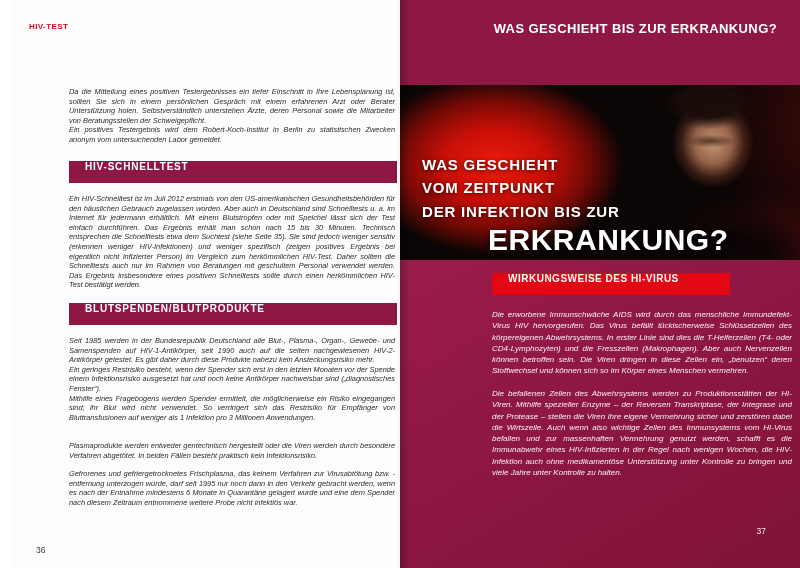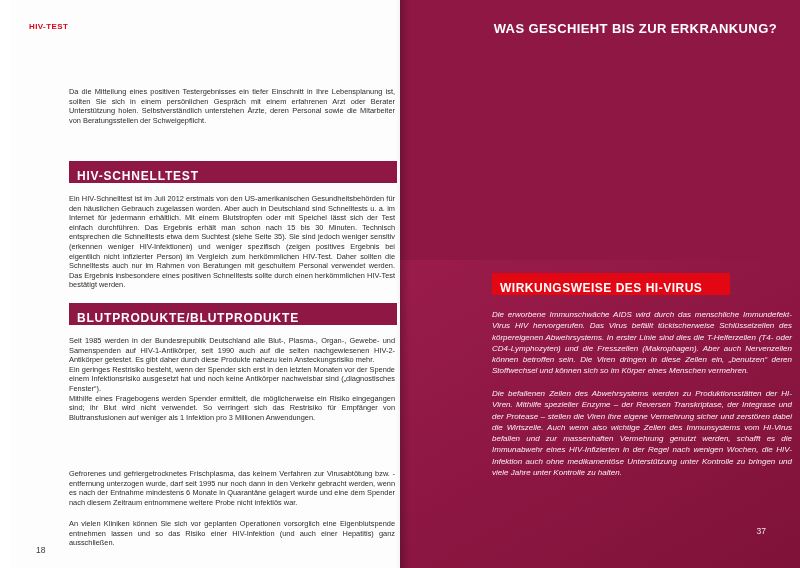--- a/index.html
+++ b/index.html
@@ -7,23 +7,23 @@
           font-family:"Liberation Sans",sans-serif;}
   .page{position:absolute;top:0;height:568px;overflow:hidden;}
   .page-left{left:11px;width:400px;background:#fefdfd;}
   .page-right{left:400px;width:400px;background:#8e1743;}
 
   
   .runhead-left{position:absolute;left:18px;top:22px;font-size:8px;font-weight:bold;
                 letter-spacing:0.4px;color:#d8041c;}
   .lcol{position:absolute;left:58px;width:326px;color:#2b2b28;font-size:7.4px;
         line-height:9.6px;text-align:justify;}
-  .lcol p{margin:0;}
-  .banner{position:absolute;display:flex;align-items:flex-end;height:22px;
-          padding-left:8px;box-sizing:border-box;color:#ffffff;font-size:12px;
+  .lcol p{margin:0;font-style:italic;}
+  .banner{position:absolute;display:flex;align-items:flex-start;height:22px;
+          padding-left:16px;box-sizing:border-box;color:#ffffff;font-size:10px;
           font-weight:bold;letter-spacing:0.8px;}
   .banner-maroon{left:58px;width:328px;background:#8e1743;}
   .pagenum-left{position:absolute;left:25px;top:545px;font-size:8.5px;color:#3a3a38;}
   .spine-left{position:absolute;right:0;top:0;width:15px;height:568px;
               background:linear-gradient(to right,rgba(60,40,45,0) 0%,rgba(60,40,45,0.16) 100%);}
 
   
   .band-top{position:absolute;left:0;top:0;width:400px;height:85px;background:#8e1743;}
   .runhead-right{position:absolute;right:23px;top:21px;font-size:13px;font-weight:bold;
                  letter-spacing:0.4px;color:#ffffff;}
@@ -55,59 +55,68 @@
 </head>
 <body>
 
 <div class="spread">
 
   <section class="page page-left">
     <div class="runhead-left">HIV-TEST</div>
 
     <div class="lcol" style="top:87px">
       <p>Da die Mitteilung eines positiven Testergebnisses ein tiefer Einschnitt in Ihre Lebensplanung ist, sollten Sie sich in einem persönlichen Gespräch mit einem erfahrenen Arzt oder Berater Unterstützung holen. Selbstverständlich unterstehen Ärzte, deren Personal sowie die Mitarbeiter von Beratungsstellen der Schweigepflicht.</p>
+      <p>Ein positives Testergebnis wird dem Robert-Koch-Institut in Berlin zu statistischen Zwecken anonym vom untersuchenden Labor gemeldet.</p>
     </div>
 
     <div class="banner banner-maroon" style="top:161px">
       <span>HIV-SCHNELLTEST</span>
     </div>
 
     <div class="lcol" style="top:194px">
       <p>Ein HIV-Schnelltest ist im Juli 2012 erstmals von den US-amerikanischen Gesundheitsbehörden für den häuslichen Gebrauch zugelassen worden. Aber auch in Deutschland sind Schnelltests u. a. im Internet für jedermann erhältlich. Mit einem Blutstropfen oder mit Speichel lässt sich der Test einfach durchführen. Das Ergebnis erhält man schon nach 15 bis 30 Minuten. Technisch entsprechen die Schnelltests etwa dem Suchtest (siehe Seite 35). Sie sind jedoch weniger sensitiv (erkennen weniger HIV-Infektionen) und weniger spezifisch (zeigen positives Ergebnis bei eigentlich nicht infizierter Person) im Vergleich zum herkömmlichen HIV-Test. Daher sollten die Schnelltests auch nur im Rahmen von Beratungen mit geschultem Personal verwendet werden. Das Ergebnis insbesondere eines positiven Schnelltests sollte durch einen herkömmlichen HIV-Test bestätigt werden.</p>
     </div>
 
     <div class="banner banner-maroon" style="top:303px">
-      <span>BLUTPRODUKTE/BLUTPRODUKTE</span>
+      <span>BLUTSPENDEN/BLUTPRODUKTE</span>
     </div>
 
     <div class="lcol" style="top:336px">
       <p>Seit 1985 werden in der Bundesrepublik Deutschland alle Blut-, Plasma-, Organ-, Gewebe- und Samenspenden auf HIV-1-Antikörper, seit 1990 auch auf die selten nachgewiesenen HIV-2-Antikörper getestet. Es gibt daher durch diese Produkte nahezu kein Ansteckungsrisiko mehr.</p>
       <p>Ein geringes Restrisiko besteht, wenn der Spender sich erst in den letzten Monaten vor der Spende einem Infektionsrisiko ausgesetzt hat und noch keine Antikörper nachweisbar sind („diagnostisches Fenster“).</p>
       <p>Mithilfe eines Fragebogens werden Spender ermittelt, die möglicherweise ein Risiko eingegangen sind; ihr Blut wird nicht verwendet. So verringert sich das Restrisiko für Empfänger von Bluttransfusionen auf weniger als 1 Infektion pro 3 Millionen Anwendungen.</p>
     </div>
 
+    <div class="lcol" style="top:441px">
+      <p>Plasmaprodukte werden entweder gentechnisch hergestellt oder die Viren werden durch besondere Verfahren abgetötet. In beiden Fällen besteht praktisch kein Infektionsrisiko.</p>
+    </div>
 
     <div class="lcol" style="top:469px">
       <p>Gefrorenes und gefriergetrocknetes Frischplasma, das keinem Verfahren zur Virusabtötung bzw. -entfernung unterzogen wurde, darf seit 1995 nur noch dann in den Verkehr gebracht werden, wenn es nach der Entnahme mindestens 6 Monate in Quarantäne gelagert wurde und eine dem Spender nach diesem Zeitraum entnommene weitere Probe nicht infektiös war.</p>
     </div>
 
-    <div class="lcol" style="top:519px">
-      <p>An vielen Kliniken können Sie sich vor geplanten Operationen vorsorglich eine Eigenblutspende entnehmen lassen und so das Risiko einer HIV-Infektion (und auch einer Hepatitis) ganz ausschließen.</p>
-    </div>
 
-    <div class="pagenum-left">18</div>
+    <div class="pagenum-left">36</div>
 
     <div class="spine-left"></div>
   </section>
 
   <section class="page page-right">
     <div class="band-top"></div>
 
     <div class="runhead-right">WAS GESCHIEHT BIS ZUR ERKRANKUNG?</div>
 
+    <div class="photo">
+      <div class="hero-lines">
+        <div>WAS GESCHIEHT</div>
+        <div>VOM ZEITPUNKT</div>
+        <div>DER INFEKTION BIS ZUR</div>
+      </div>
+      <div class="hero-big">ERKRANKUNG?</div>
+    </div>
 
     <div class="content-lower"></div>
 
     <div class="banner banner-red">
       <span>WIRKUNGSWEISE DES HI-VIRUS</span>
     </div>
 
     <div class="rcol" style="top:309px">
       <p>Die erworbene Immunschwäche AIDS wird durch das menschliche Immundefekt-Virus HIV hervorgerufen. Das Virus befällt tückischerweise Schlüsselzellen des körpereigenen Abwehrsystems. In erster Linie sind dies die T-Helferzellen (T4- oder CD4-Lymphozyten) und die Fresszellen (Makrophagen). Aber auch Nervenzellen können betroffen sein. Die Viren dringen in diese Zellen ein, „benutzen“ deren Stoffwechsel und können sich so im Körper eines Menschen vermehren.</p>
     </div>

